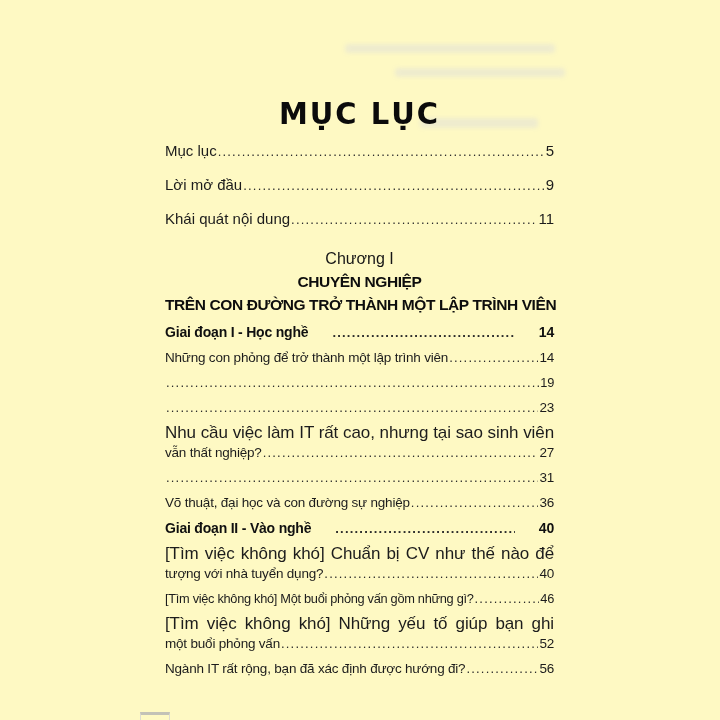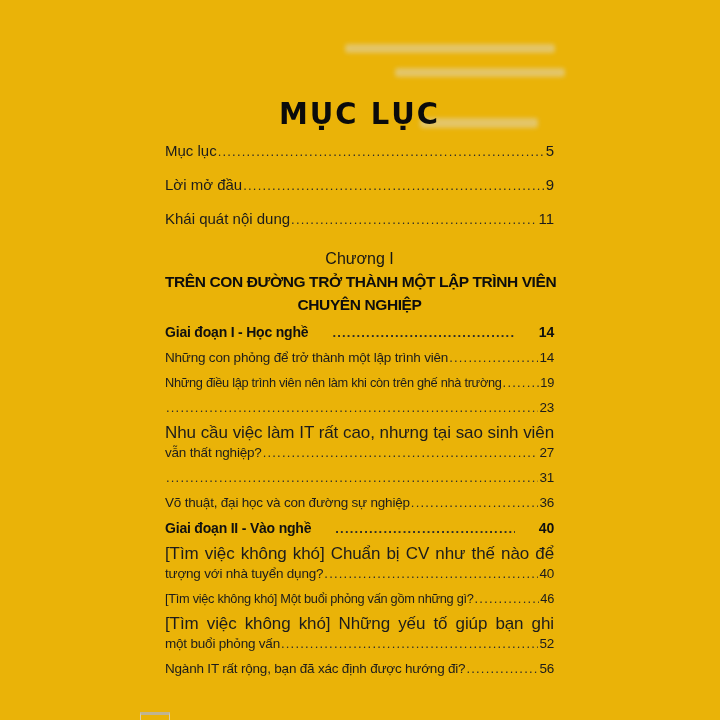--- a/index.html
+++ b/index.html
@@ -1,18 +1,18 @@
 <!DOCTYPE html>
 <html><head>
 <meta charset="utf-8">
 <style>
   html,body{margin:0;padding:0;background:#ffffff;}
   .page{
     position:relative;width:720px;height:720px;overflow:hidden;
-    background:#eab308;color:#1c1c1c;
+    background:#fef9c3;color:#1c1c1c;
     font-family:"Liberation Sans","DejaVu Sans",sans-serif;
   }
   .content{position:absolute;left:165px;top:0;width:389px;}
   .book-title{
     margin-top:97px;line-height:34px;text-align:center;
     font-family:"DejaVu Sans",sans-serif;
     font-size:29px;font-weight:900;letter-spacing:2px;color:#0b0b0b;
     transform:scaleY(1.02);
   }
   .front-list{margin-top:10px;}
@@ -80,43 +80,42 @@
         <div class="front-row">
           <span class="entry-text">Khái quát nội dung</span>
           <span class="dots">................................................................................................................................................................</span>
           <span class="page-num">11</span>
         </div>
       </div>
 
     <div class="chapter">
       <div class="chapter-label">Chương I</div>
       <div id="chapter-titles">
+          <div class="chapter-title-line">CHUYÊN NGHIỆP</div>
           <div class="chapter-title-line">TRÊN CON ĐƯỜNG TRỞ THÀNH MỘT LẬP TRÌNH VIÊN</div>
-          <div class="chapter-title-line">CHUYÊN NGHIỆP</div>
         </div>
     </div>
 
     <div class="toc-list" id="toc-list">
         <div class="toc-entry bold">
           <div class="toc-row">
             <span class="entry-text">Giai đoạn I - Học nghề</span>
             <span class="dots">................................................................................................................................................................</span>
             <span class="page-num">14</span>
           </div>
         </div>
         <div class="toc-entry">
           <div class="toc-row">
             <span class="entry-text">Những con phỏng để trở thành một lập trình viên</span>
             <span class="dots">................................................................................................................................................................</span>
             <span class="page-num">14</span>
           </div>
         </div>
         <div class="toc-entry fit">
           <div class="toc-row">
-            <span class="entry-text">Những điều lập trình viên nên làm khi còn trên ghế nhà trường</span>
             <span class="dots">................................................................................................................................................................</span>
             <span class="page-num">19</span>
           </div>
         </div>
         <div class="toc-entry">
           <div class="toc-row">
             <span class="dots">................................................................................................................................................................</span>
             <span class="page-num">23</span>
           </div>
         </div>

